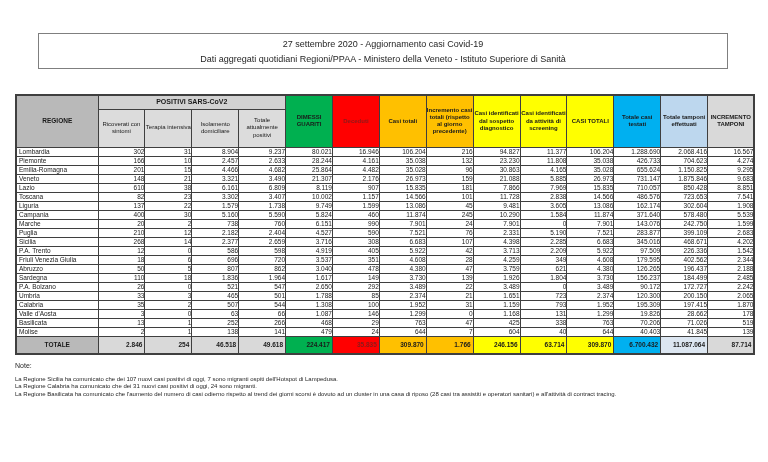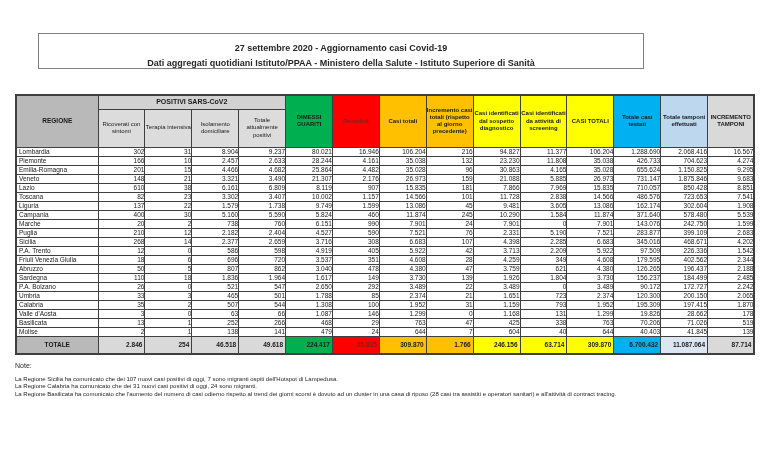--- a/index.html
+++ b/index.html
@@ -2,23 +2,23 @@
 <html><head>
 <meta charset="utf-8">
 <style>
   * { box-sizing: border-box; }
   html,body { margin:0; padding:0; }
   body {
     width:768px; height:462px; position:relative; background:#ffffff;
     font-family:"Liberation Sans", sans-serif; color:#1a1a1a; overflow:hidden;
   }
   .title-box {
-    position:absolute; left:38px; top:33px; width:606px; height:36px;
+    position:absolute; left:38px; top:33px; width:690px; height:36px;
     border:1px solid #7f7f7f; text-align:center;
-    display:flex; flex-direction:column; justify-content:flex-end; gap:5px;font-weight:bold;
+    display:flex; flex-direction:column; justify-content:center; gap:5px;
   }
   .title-box .line { font-size:9px; color:#262626; }
   table.covid {
     position:absolute; left:15px; top:94px; width:739px;
     border-collapse:collapse; table-layout:fixed;
   }
   table.covid th, table.covid td {
     border:1px solid #3f3f3f; overflow:hidden; padding:0;
   }
   table.covid { border:2px solid #3f3f3f; }
@@ -43,21 +43,21 @@
   th[data-col="11"], td.col11 { border-left:2px solid #000; border-right:2px solid #000; }
   .notes-title { position:absolute; left:15px; top:362px; font-size:7px; color:#262626; }
   .notes { position:absolute; left:15px; top:376px; width:745px; font-size:6px; line-height:1.05; color:#262626; }
   .notes .note-line { margin-bottom:1px; white-space:nowrap; }
 </style>
 </head>
 <body>
 
 <div class="title-box">
   <div class="line">27 settembre 2020 - Aggiornamento casi Covid-19</div>
-  <div class="line">Dati aggregati quotidiani Istituto/PPAA - Ministero della Salute - Istituto Superiore di Sanità</div>
+  <div class="line">Dati aggregati quotidiani Regioni/PPAA - Ministero della Veneto - Istituto Superiore di Sanità</div>
 </div>
 
 <table class="covid">
   <colgroup>
     <col style="width:82px">
     <col span="14" style="width:46.9px">
   </colgroup>
   <thead>
     <tr>
       <th class="th-regione" rowspan="2">REGIONE</th>

